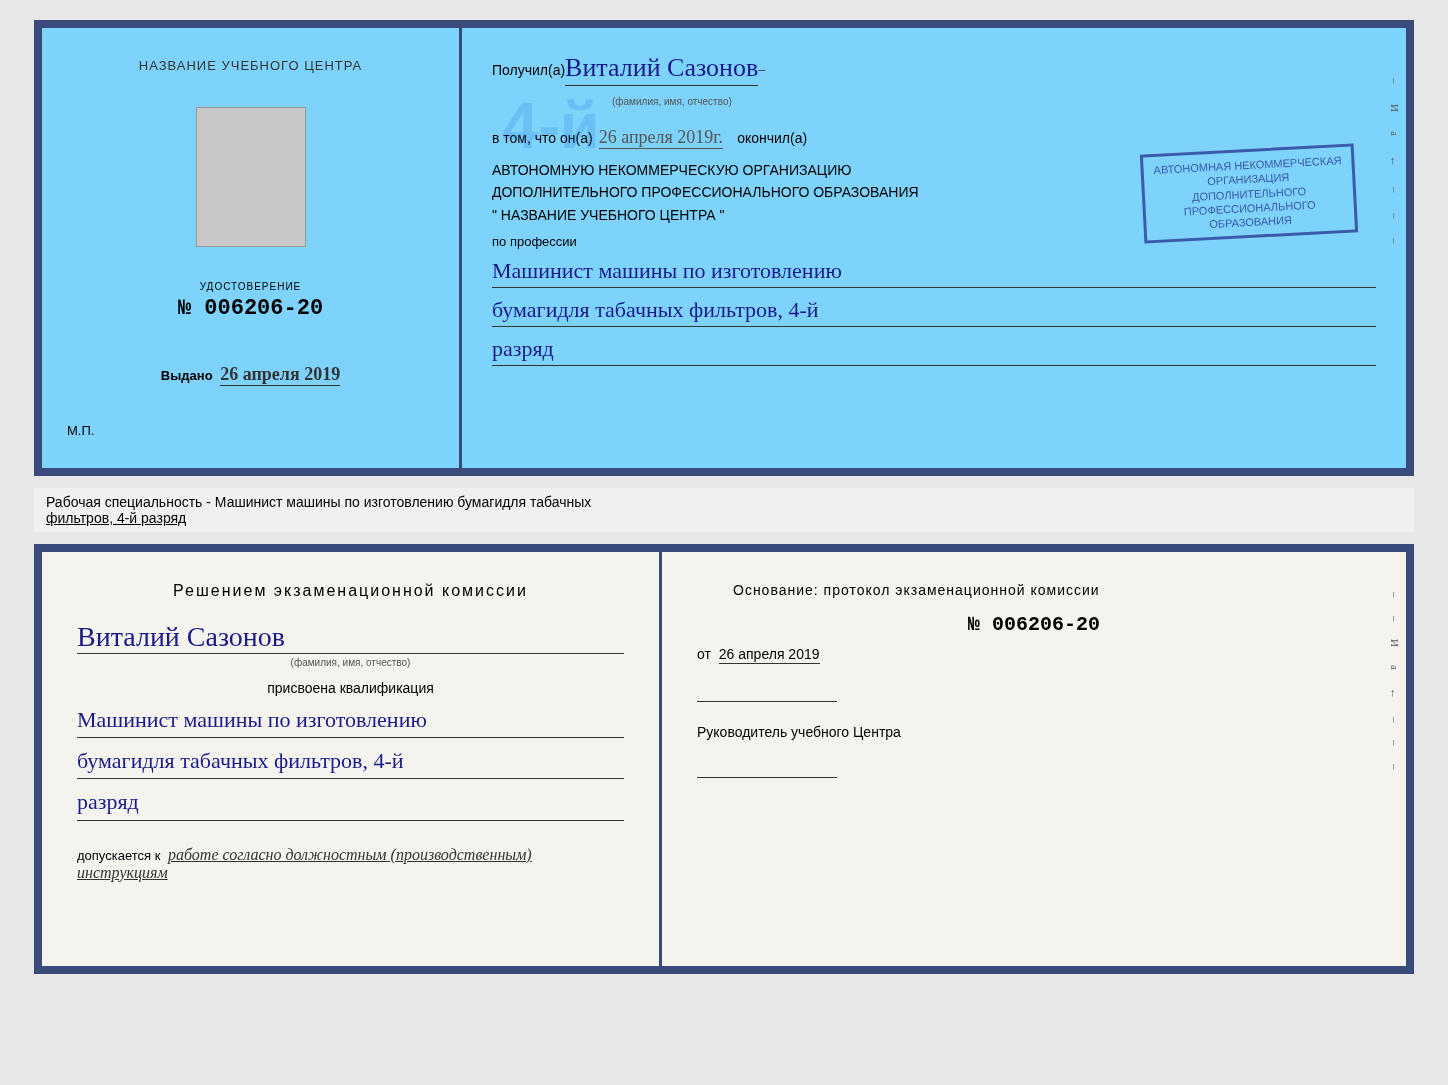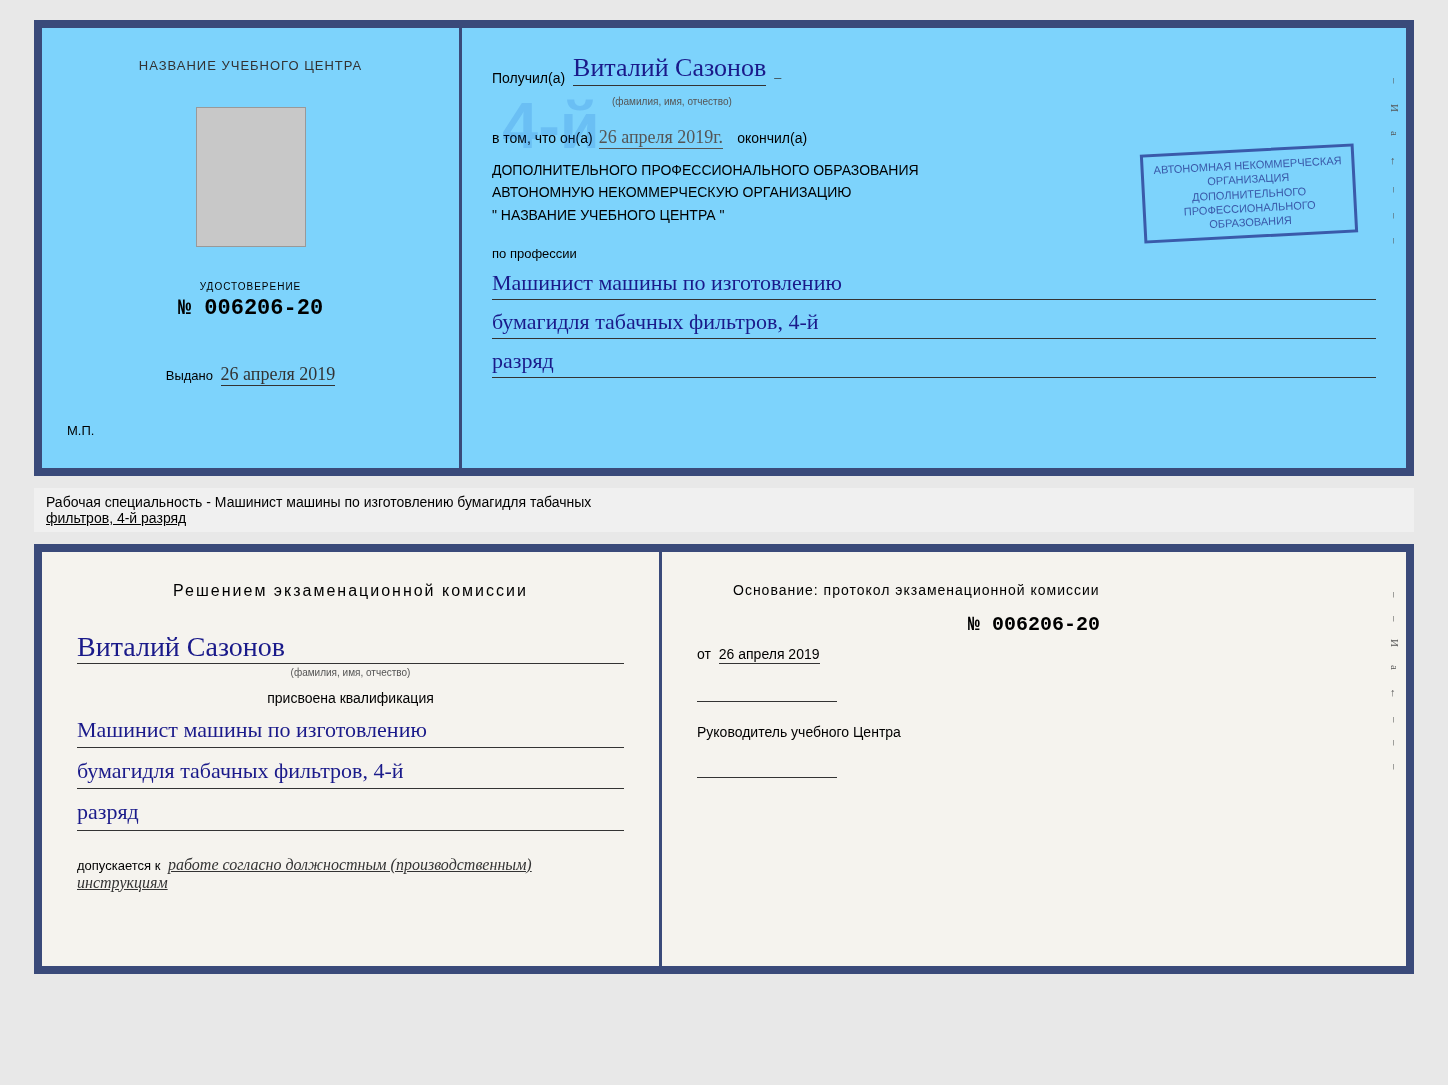--- a/index.html
+++ b/index.html
@@ -74,34 +74,34 @@
       font-size: 22px;
       font-family: 'Courier New', monospace;
       font-weight: bold;
       color: #000;
     }
 
     .vydano-line {
       font-size: 13px;
       font-family: Arial, sans-serif;
       margin-top: 20px;
+      font-weight: bold;
     }
 
     .mp-label {
       font-size: 13px;
       font-family: Arial, sans-serif;
       align-self: flex-start;
       margin-top: 14px;
     }
 
     
     .recipient-line {
       display: flex;
-      align-items: flex-end;
-      gap: 8px;
+      align-items: center;
       margin-bottom: 5px;
       flex-wrap: wrap;
     }
 
     .recipient-label {
       font-size: 14px;
       font-family: Arial, sans-serif;
     }
 
     .handwritten-name {
@@ -167,21 +167,21 @@
       line-height: 1.4;
       transform: rotate(-3deg);
       position: absolute;
       top: -10px;
       right: 20px;
     }
 
     .po-professii {
       font-size: 13px;
       font-family: Arial, sans-serif;
-      margin-top: 20px;
+      margin-top: 8px;
     }
 
     .handwritten-profession {
       font-family: 'Brush Script MT', cursive, serif;
       font-size: 22px;
       color: #1a1a8a;
       border-bottom: 1px solid #333;
       display: block;
       margin-top: 5px;
       line-height: 1.5;
@@ -237,21 +237,21 @@
       padding: 30px 35px;
       position: relative;
     }
 
     .resheniem-title {
       font-size: 16px;
       font-family: Arial, sans-serif;
       letter-spacing: 2px;
       text-align: center;
       text-transform: none;
-      margin-bottom: 31px;
+      margin-bottom: 21px;
     }
 
     .name-line-bottom {
       font-family: 'Brush Script MT', cursive, serif;
       font-size: 28px;
       color: #1a1a8a;
       border-bottom: 1px solid #333;
       display: block;
       margin-bottom: 3px;
     }
@@ -382,22 +382,22 @@
 
     <div class="vtom-line">
       <span>в том, что он(а)</span>
       <span class="date-handwritten">26 апреля 2019г.</span>
       <span style="font-size:14px;font-family:Arial,sans-serif;margin-left:8px;">окончил(а)</span>
     </div>
 
     <div class="big-number-overlay">4-й</div>
 
     <div class="org-block">
+      <div>АВТОНОМНУЮ НЕКОММЕРЧЕСКУЮ ОРГАНИЗАЦИЮ</div>
       <div>ДОПОЛНИТЕЛЬНОГО ПРОФЕССИОНАЛЬНОГО ОБРАЗОВАНИЯ</div>
-      <div>АВТОНОМНУЮ НЕКОММЕРЧЕСКУЮ ОРГАНИЗАЦИЮ</div>
       <div>" НАЗВАНИЕ УЧЕБНОГО ЦЕНТРА "</div>
 
       <div class="stamp-box">
         <div style="font-size:11px; line-height:1.3; color:#3a5aaa; font-family:Arial,sans-serif; text-transform:uppercase;">
           АВТОНОМНАЯ НЕКОММЕРЧЕСКАЯ<br>ОРГАНИЗАЦИЯ<br>ДОПОЛНИТЕЛЬНОГО<br>ПРОФЕССИОНАЛЬНОГО<br>ОБРАЗОВАНИЯ
         </div>
       </div>
     </div>
 
     <div class="po-professii">по профессии</div>

